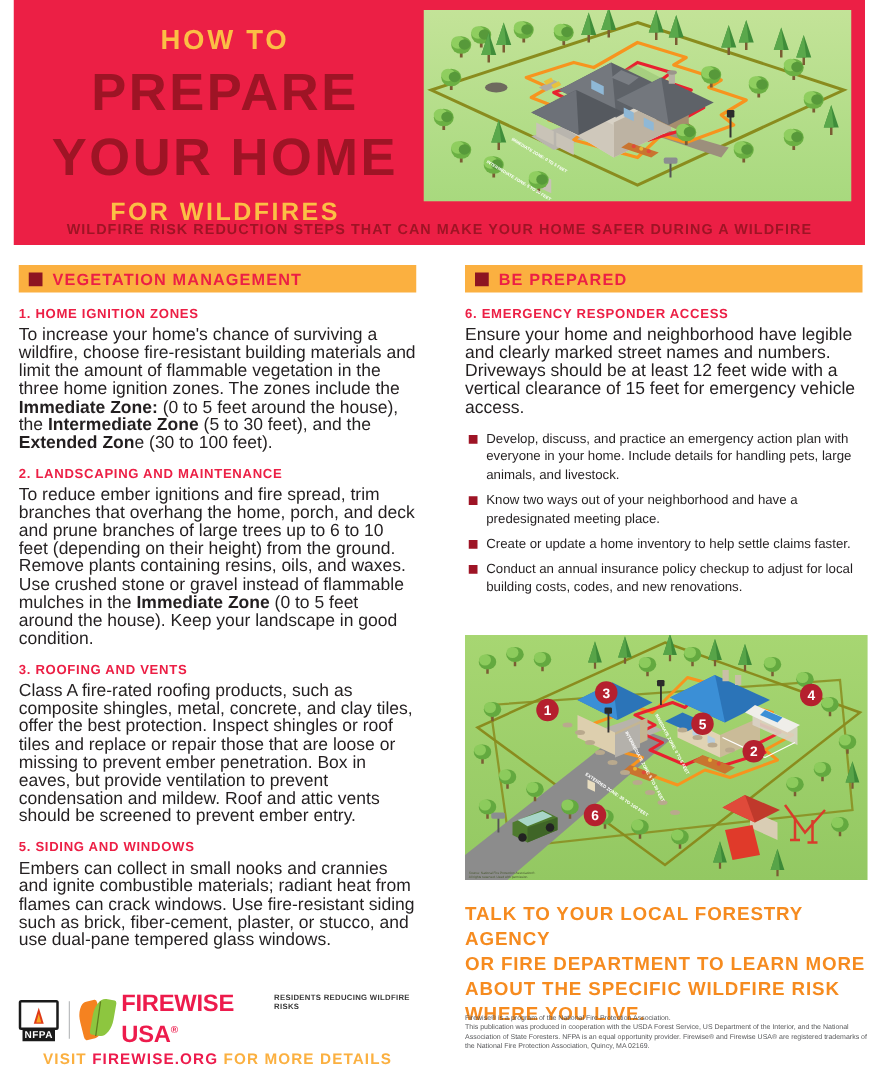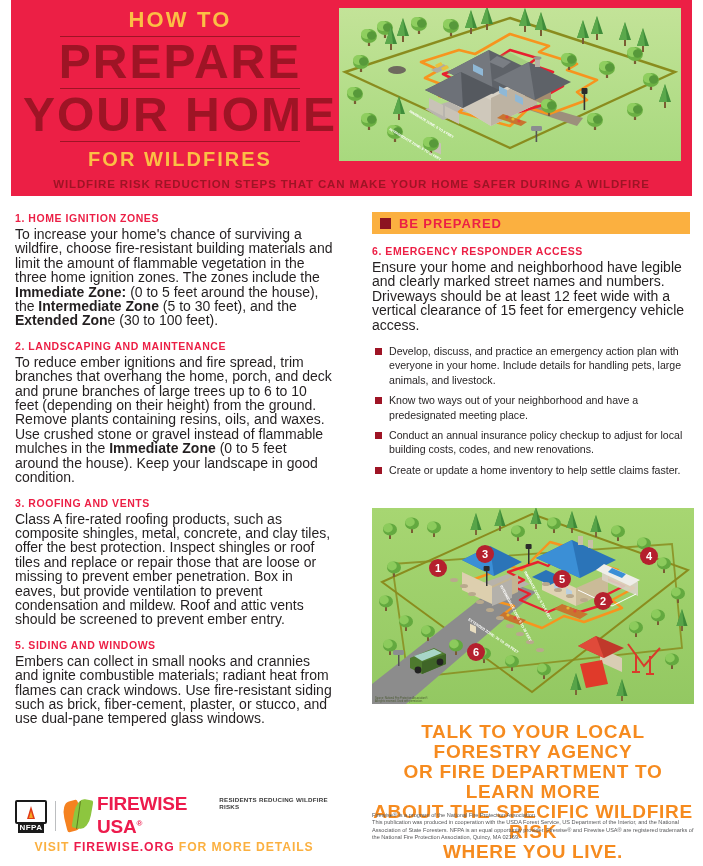--- a/index.html
+++ b/index.html
@@ -19,34 +19,34 @@
   
   .hero {
     position: absolute;
     left: 11px; top: 0; width: 681px; height: 196px;
     background: #ec1f45;
   }
   .hero-left {
     position: absolute; left: 0; top: 0; width: 338px; height: 172px;
     display: flex; flex-direction: column;
     align-items: center; justify-content: flex-start;
-    padding-top: 6px;
+    padding-top: 18px;
   }
   .hero-howto {
     color: #fbbf45;
     font-size: 22px; font-weight: bold; letter-spacing: 2.2px;
     line-height: 28px;
     text-align: center;
   }
   .hero-rule {
     width: 240px; height: 2px; background: #9e1425; margin: 2px 0 2px 0;
   }
   .hero-big {
     color: #9e1425;
-    font-size: 48px; font-weight: bold; letter-spacing: 2px;
+    font-size: 42px; font-weight: bold; letter-spacing: 2px;
     line-height: 48px; text-align: center;
     white-space: nowrap;
   }
   .hero-for {
     color: #fbbf45;
     font-size: 20px; font-weight: bold; letter-spacing: 2px;
     line-height: 26px; text-align: right;
     margin-top: 3px;
   }
   .hero-strip {
@@ -124,23 +124,23 @@
   }
   .map-credit {
     position: absolute; left: 3px; bottom: 1px;
     font-size: 2.6px; line-height: 3.2px; color: #4b5a33;
     font-family: "Liberation Sans", sans-serif;
   }
 
   
   .cta {
     position: absolute; left: 372px; top: 722px; width: 322px;
-    text-align: center;
+    text-align: left;
     color: #f68b1f;
-    font-size: 19px; font-weight: bold;
+    font-size: 15px; font-weight: bold;
     line-height: 20px; letter-spacing: 0.7px;
   }
 
   
   .fine {
     position: absolute; left: 372px; top: 812px; width: 322px;
     font-size: 5.6px; line-height: 7.4px; color: #58595b;
   }
 
   
@@ -339,20 +339,24 @@
         <use href="#pine1" x="326" y="88"></use>
     </g>
 
     <text x="70" y="104" fill="#ffffff" font-size="3.4" font-family="Liberation Sans, sans-serif" font-weight="bold" transform="rotate(31 70 104)">IMMEDIATE ZONE: 0 TO 5 FEET</text>
     <text x="50" y="122" fill="#ffffff" font-size="3.4" font-family="Liberation Sans, sans-serif" font-weight="bold" transform="rotate(31 50 122)">INTERMEDIATE ZONE: 5 TO 30 FEET</text>
   </svg>
 </div>
 
 <div class="col col-left">
   <div>
+      <div class="sec-head">
+        <span class="sq"></span>
+        <span class="txt">VEGETATION MANAGEMENT</span>
+      </div>
       <div class="item">
         <div class="item-title">1. HOME IGNITION ZONES</div>
         <p class="item-body" style="margin: 0px;"><span>To increase your home's chance of surviving a wildfire, choose fire-resistant building materials and limit the amount of flammable vegetation in the three home ignition zones. The zones include the </span><b>Immediate Zone:</b><span> (0 to 5 feet around the house), the </span><b>Intermediate Zone</b><span> (5 to 30 feet), and the </span><b>Extended Zon</b><span>e (30 to 100 feet).</span></p>
       </div>
       <div class="item">
         <div class="item-title">2. LANDSCAPING AND MAINTENANCE</div>
         <p class="item-body" style="margin: 0px;"><span>To reduce ember ignitions and fire spread, trim branches that overhang the home, porch, and deck and prune branches of large trees up to 6 to 10 feet (depending on their height) from the ground. Remove plants containing resins, oils, and waxes. Use crushed stone or gravel instead of flammable mulches in the </span><b>Immediate Zone</b><span> (0 to 5 feet around the house). Keep your landscape in good condition.</span></p>
       </div>
       <div class="item">
         <div class="item-title">3. ROOFING AND VENTS</div>
@@ -371,22 +375,22 @@
         <span class="sq"></span>
         <span class="txt">BE PREPARED</span>
       </div>
       <div class="item">
         <div class="item-title">6. EMERGENCY RESPONDER ACCESS</div>
         <p class="item-body" style="margin: 0px;"><span>Ensure your home and neighborhood have legible and clearly marked street names and numbers. Driveways should be at least 12 feet wide with a vertical clearance of 15 feet for emergency vehicle access.</span></p>
       </div>
       <ul class="blist">
         <li>Develop, discuss, and practice an emergency action plan with everyone in your home. Include details for handling pets, large animals, and livestock.</li>
         <li>Know two ways out of your neighborhood and have a predesignated meeting place.</li>
+        <li>Create or update a home inventory to help settle claims faster.</li>
         <li>Conduct an annual insurance policy checkup to adjust for local building costs, codes, and new renovations.</li>
-        <li>Create or update a home inventory to help settle claims faster.</li>
       </ul>
     </div>
 </div>
 
 <div class="map">
   <svg viewBox="0 0 322 196" width="322" height="196" preserveAspectRatio="none">
     <defs>
       <linearGradient id="mg" x1="0" y1="0" x2="0" y2="1">
         <stop offset="0" stop-color="#a7d672"></stop>
           <stop offset="1" stop-color="#93c862"></stop>

